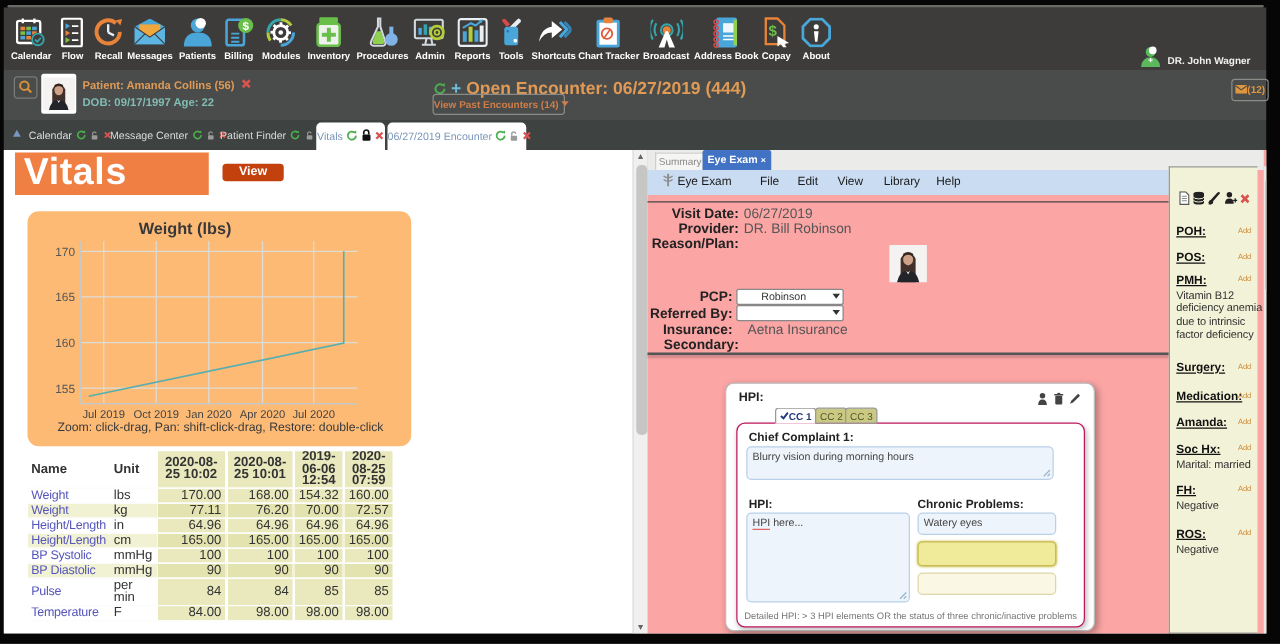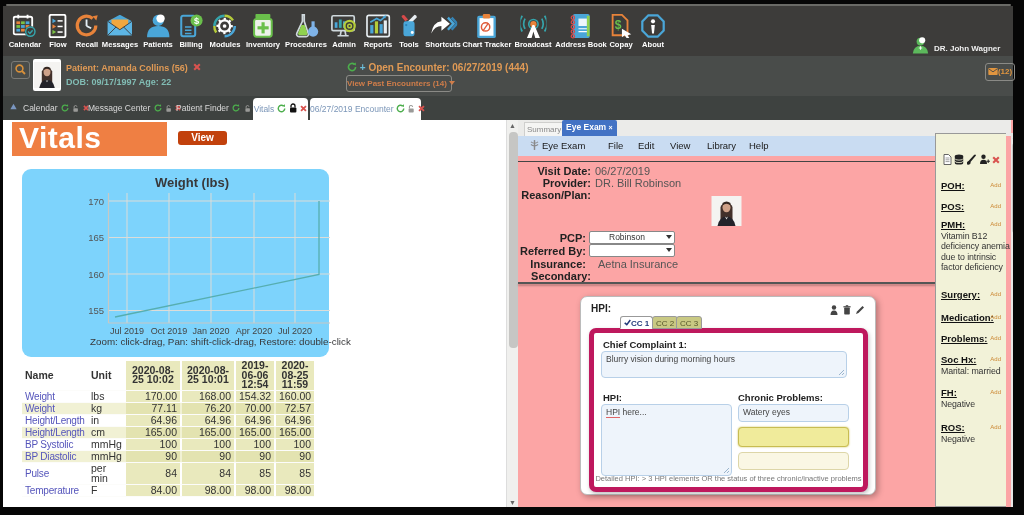--- a/index.html
+++ b/index.html
@@ -11,32 +11,32 @@
 .ticon .icobox svg { transform:scale(0.93); }
 .ticon svg { display:block; }
 .ticon .lbl { color:#fff; font-size:7.6px; font-weight:bold; margin-top:0px; white-space:nowrap; }
 #drwagner { position:absolute; left:909px; top:30px; }
 #drwagner .nm { position:absolute; left:22px; top:8px; color:#f0f0f0; font-size:8px; font-weight:bold; white-space:nowrap; }
 #pbar { left:3px; top:56px; width:1010px; height:40px; background:#494c4a; }
 #searchbtn { position:absolute; left:8px; top:5px; width:19px; height:18px; border:1px solid #7a7a76; border-radius:3px; }
 #pphoto { position:absolute; left:30px; top:3px; width:28px; height:32px; background:#fff; border-radius:2px; padding:1px; }
 .pname { position:absolute; left:63px; top:7px; color:#e09a55; font-size:9px; font-weight:bold; }
 .pdob  { position:absolute; left:63px; top:21px; color:#82bdb5; font-size:9px; font-weight:bold; }
-#encounter { position:absolute; left:344px; top:6px; font-size:10px; font-weight:bold; color:#e09a55; }
+#encounter { position:absolute; left:344px; top:6px; font-size:14px; font-weight:bold; color:#e09a55; }
 #encounter .plus { color:#6bbcd8; font-weight:bold; }
 #viewpast { position:absolute; left:343px; top:19px; width:106px; height:17px; border:1px solid #8a8a86; border-radius:3px; color:#cf7d4a; font-size:8px; font-weight:bold; text-align:right; line-height:16px; white-space:nowrap; }
 #mailbtn { position:absolute; left:982px; top:7px; width:30px; height:18px; border:1px solid #8a8a86; border-radius:3px; color:#e0953f; font-size:8px; font-weight:bold; text-align:center; line-height:16px; white-space:nowrap; overflow:hidden; }
 #tabbar { left:3px; top:96px; width:1010px; height:24px; background:#3e4240; }
 .dtab { position:absolute; top:0; height:24px; color:#dadada; font-size:8.5px; line-height:24px; white-space:nowrap; }
 .dtab svg { margin-left:1px; }
 .wtab { position:absolute; top:2px; height:22px; background:#fff; border-radius:4px 4px 0 0; color:#7b96b8; font-size:8.5px; line-height:22px; text-align:center; white-space:nowrap; }
 #content { left:3px; top:120px; width:1010px; height:387px; background:#fff; overflow:hidden; }
 #vitalshdr { position:absolute; left:9px; top:2px; width:155px; height:34px; background:#ef7f43; color:#fff; font-size:30px; font-weight:bold; line-height:32px; padding-left:7px; letter-spacing:0.5px; }
 #viewpatient { position:absolute; left:175px; top:11px; width:49px; height:14px; background:#c2410c; border-radius:3px; color:#fff; font-size:10px; font-weight:bold; text-align:center; line-height:14px; }
-#chartpanel { position:absolute; left:19px; top:49px; width:307px; height:188px; background:#7dd3fc; border-radius:9px;padding-left:44px; }
+#chartpanel { position:absolute; left:19px; top:49px; width:307px; height:188px; background:#fdba74; border-radius:9px; }
 #vtable { position:absolute; left:19px; top:241px; width:292px; border-collapse:collapse; font-size:10.5px; color:#333; table-layout:fixed; }
 #vtable td, #vtable th { padding:0 3px; vertical-align:middle; line-height:11px; height:12px; overflow:hidden; border-bottom:1px solid #fcfcfa; }
 #vtable th { font-weight:bold; text-align:left; line-height:9.5px; font-size:10.5px; height:28px; }
 #vtable th.num { text-align:center; padding:0 2px; }
 #vtable .num { text-align:right; }
 #vtable .gap { padding:0; }
 #vtable .k0 { background:#e9e9bd; }
 #vtable .k1 { background:#e3e3b0;text-align:right; }
 #vtable .w1 { background:#f1f1d4; }
 #vtable a { color:#5555bb; font-size:10px; letter-spacing:-0.2px; }
@@ -48,27 +48,27 @@
 .rtab-eye { position:absolute; left:44px; top:0px; height:16px; padding:0 4px; background:#4272c4; border-radius:2px 2px 0 0; color:#fff; font-size:8.5px; font-weight:bold; line-height:15px; }
 #rmenu { position:absolute; left:0px; top:16px; width:418px; height:20px; background:#c9dcf2; color:#1a1a1a; font-size:9.5px; line-height:20px; white-space:nowrap; }
 #rmenu span { position:absolute; top:0; }
 #divider1 { position:absolute; left:0px; top:41px; width:418px; height:1px; background:#444; }
 .flabel { position:absolute; font-size:11px; font-weight:bold; color:#222; text-align:right; white-space:nowrap; }
 .fvalue { position:absolute; font-size:11px; color:#555; white-space:nowrap; }
 .fselect { position:absolute; width:86px; height:13px; border:1px solid #888; border-radius:2px; background:#fff; font-size:8.5px; color:#333; line-height:11px; padding:0 19px; }
 .fselect .arr { position:absolute; right:2px; top:3px; width:0; height:0; border-left:3px solid transparent; border-right:3px solid transparent; border-top:4px solid #333; }
 #photo2 { position:absolute; left:193px; top:76px; width:31px; height:30px; }
 #divider2 { position:absolute; left:0px; top:162px; width:418px; height:2px; background:#555; box-shadow:0 2px 2px rgba(0,0,0,0.25); }
-#hpipanel { position:absolute; left:62px; top:176px; width:296px; height:199px; background:#fff; border:1px solid #bbb; border-radius:7px; box-shadow:2px 2px 6px rgba(0,0,0,0.3); }
+#hpipanel { position:absolute; left:62px; top:186px; width:296px; height:199px; background:#fff; border:1px solid #bbb; border-radius:7px; box-shadow:2px 2px 6px rgba(0,0,0,0.3); }
 #hpipanel .hpilbl { position:absolute; left:10px; top:6px; font-size:10px; font-weight:bold; color:#222; }
 #hpipanel .icons { position:absolute; right:10px; top:4px; }
 .cctab { position:absolute; top:19px; height:13px; font-size:8.5px; line-height:13px; padding:0 4px; border:1px solid #999; z-index:2; }
 .cctab.active { background:#fff; color:#223a7a; border-bottom:1px solid #fff; border-radius:3px 3px 0 0; font-weight:bold; padding:0 3px; font-size:8px; }
 .cctab.idle { background:#c9c983; color:#55552a; border-radius:3px 3px 0 0; padding:0 3px; font-size:8px; }
-#hpinner { position:absolute; left:8px; top:31px; width:279px; height:164px; background:#fff; border:5px solid #be185d; border-radius:7px; box-shadow:1px 2px 4px rgba(0,0,0,0.25); }
+#hpinner { position:absolute; left:8px; top:31px; width:279px; height:164px; background:#fff; border:1px solid #be185d; border-radius:7px; box-shadow:1px 2px 4px rgba(0,0,0,0.25); }
 .blab { position:absolute; font-size:9.5px; font-weight:bold; color:#222; }
 .barea { position:absolute; background:#eef4fb; border:1px solid #b8d0e8; border-radius:4px; font-size:8.5px; color:#444; padding:2px 4px; overflow:hidden; }
 #hpicaption { position:absolute; left:0; bottom:4px; width:100%; text-align:center; font-size:7.5px; color:#777; white-space:nowrap; }
 #sidebar { position:absolute; left:417px; top:13px; width:71px; height:374px; background:#f2f2d8; border:1px solid #999; border-right:none; }
 #sidebar .ic { position:absolute; left:7px; top:16px; }
 #sidebar .ic svg { margin-right:2px; vertical-align:middle; }
 .sbh { position:absolute; left:5px; font-weight:bold; text-decoration:underline; color:#111; font-size:9.5px; }
 .sbadd { position:absolute; right:5px; color:#cc8833; font-size:6px; }
 .sbtxt { position:absolute; left:5px; color:#333; font-size:8.8px; line-height:10.3px; white-space:nowrap; letter-spacing:-0.1px; }
 #rscroll { position:absolute; left:493px; top:13px; width:7px; height:374px; background:#e8e8e6; }
@@ -441,21 +441,21 @@
         <tr style="height:28px;">
           <th>Name</th>
           <th>Unit</th>
           <th class="gap"></th>
           <th class="num k0">2020-08-25 10:02</th>
           <th class="gap"></th>
           <th class="num k0">2020-08-25 10:01</th>
           <th class="gap"></th>
           <th class="num k0">2019-06-06 12:54</th>
           <th class="gap"></th>
-          <th class="num k0">2020-08-25 11:59</th>
+          <th class="num k0">2020-08-25 07:59</th>
         </tr>
         <tr>
           <td class=""><a>Weight</a></td>
           <td class="" style="line-height:10px;">lbs</td>
           <td class="gap "></td>
           <td class="num k0">170.00</td>
           <td class="gap "></td>
           <td class="num k0">168.00</td>
           <td class="gap "></td>
           <td class="num k0">154.32</td>
@@ -651,21 +651,21 @@
         <div class="sbadd" style="top:48px;">Add</div>
 <div class="sbh" style="top:67px;">POS:</div>
         <div class="sbadd" style="top:69px;">Add</div>
 <div class="sbh" style="top:85px;">PMH:</div>
         <div class="sbadd" style="top:87px;">Add</div>
 <div class="sbtxt" style="top:97px;">Vitamin B12<br>deficiency anemia<br>due to intrinsic<br>factor deficiency</div>
 <div class="sbh" style="top:155px;">Surgery:</div>
         <div class="sbadd" style="top:157px;">Add</div>
 <div class="sbh" style="top:178px;">Medication:</div>
         <div class="sbadd" style="top:180px;">Add</div>
-<div class="sbh" style="top:199px;">Problems:</div>
+<div class="sbh" style="top:199px;">Amanda:</div>
         <div class="sbadd" style="top:201px;">Add</div>
 <div class="sbh" style="top:220px;">Soc Hx:</div>
         <div class="sbadd" style="top:222px;">Add</div>
 <div class="sbtxt" style="top:232px;">Marital: married</div>
 <div class="sbh" style="top:253px;">FH:</div>
         <div class="sbadd" style="top:255px;">Add</div>
 <div class="sbtxt" style="top:265px;">Negative</div>
 <div class="sbh" style="top:288px;">ROS:</div>
         <div class="sbadd" style="top:290px;">Add</div>
 <div class="sbtxt" style="top:300px;">Negative</div>

